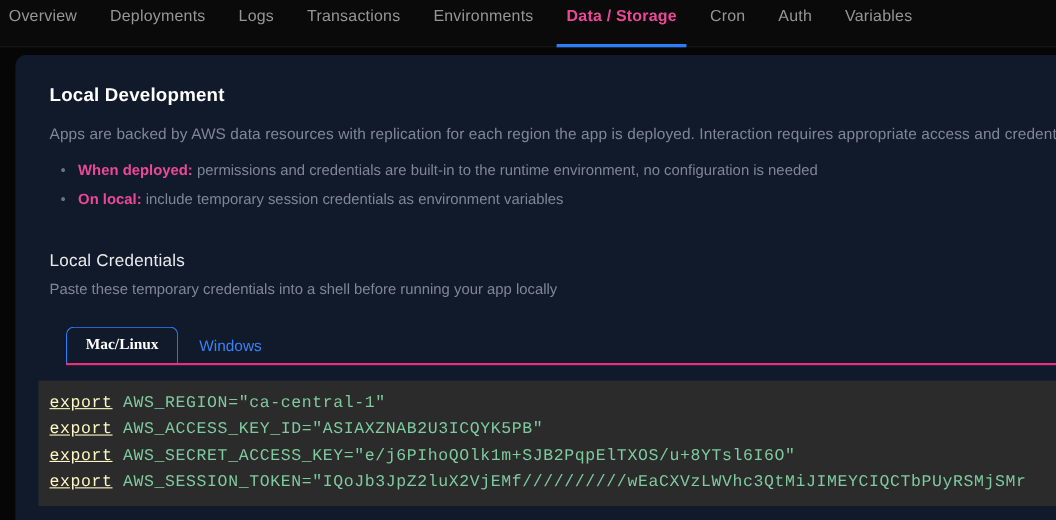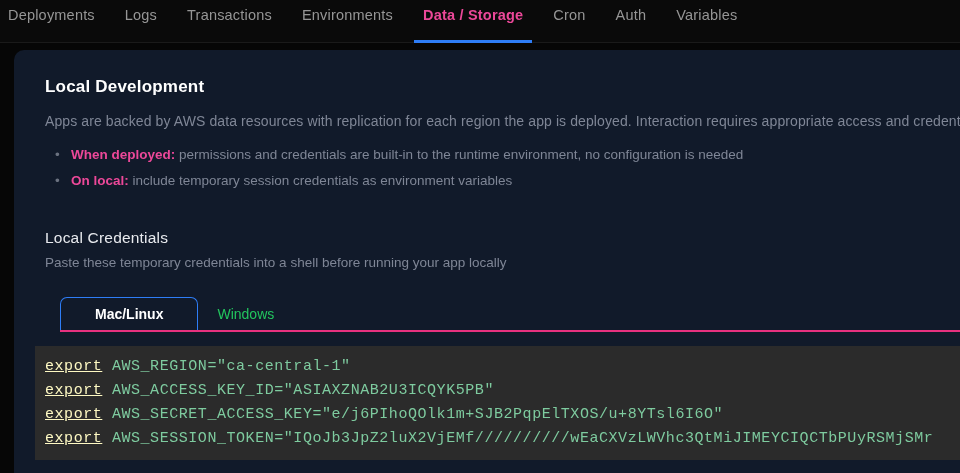--- a/index.html
+++ b/index.html
@@ -45,44 +45,45 @@
   .cred-title { margin-top: 35px; color: #e8eaee; font-size: 15.5px; font-weight: 500; letter-spacing: 0.2px; }
   .cred-sub { margin-top: 8px; font-size: 13.5px; color: #7f8696; }
 
   
   .tabbar {
     margin-top: 27px; margin-left: 15px;
     display: flex; align-items: flex-end;
     border-bottom: 2px solid #e7317f;
   }
   .tab {
-    padding: 8px 19px; font-size: 14px; color: #22c55e; cursor: pointer; white-space: nowrap;
+    padding: 8px 19px; font-size: 14px; color: #3b82f6; cursor: pointer; white-space: nowrap;
   }
   .tab.active {
     border: 1.5px solid #2e7df6; border-bottom: none;
     border-radius: 7px 7px 0 0;
-    color: #ffffff; font-weight: 700; padding: 8px 34px;
+    color: #ffffff; font-weight: 700; padding: 8px 17px; font-family: Liberation Serif, serif;
   }
 
   
   .code-block {
     margin-top: 14px; margin-left: -10px; margin-right: 0;
     width: 1145px; background: #2b2b2b;
     padding: 9px 0 9px 10px;
     font-family: "Liberation Mono", monospace;
     font-size: 15px; letter-spacing: 0.55px;
   }
   .code-line { line-height: 24px; white-space: nowrap; }
   .kw { color: #fef9c3; text-decoration: underline; }
   .val { color: #7ecb9f; }
 </style>
 </head>
 <body>
 
 <nav class="top-nav">
+  <div class="nav-item">Overview</div>
   <div class="nav-item">Deployments</div>
   <div class="nav-item">Logs</div>
   <div class="nav-item">Transactions</div>
   <div class="nav-item">Environments</div>
   <div class="nav-item active">Data / Storage</div>
   <div class="nav-item">Cron</div>
   <div class="nav-item">Auth</div>
   <div class="nav-item">Variables</div>
 </nav>
 

